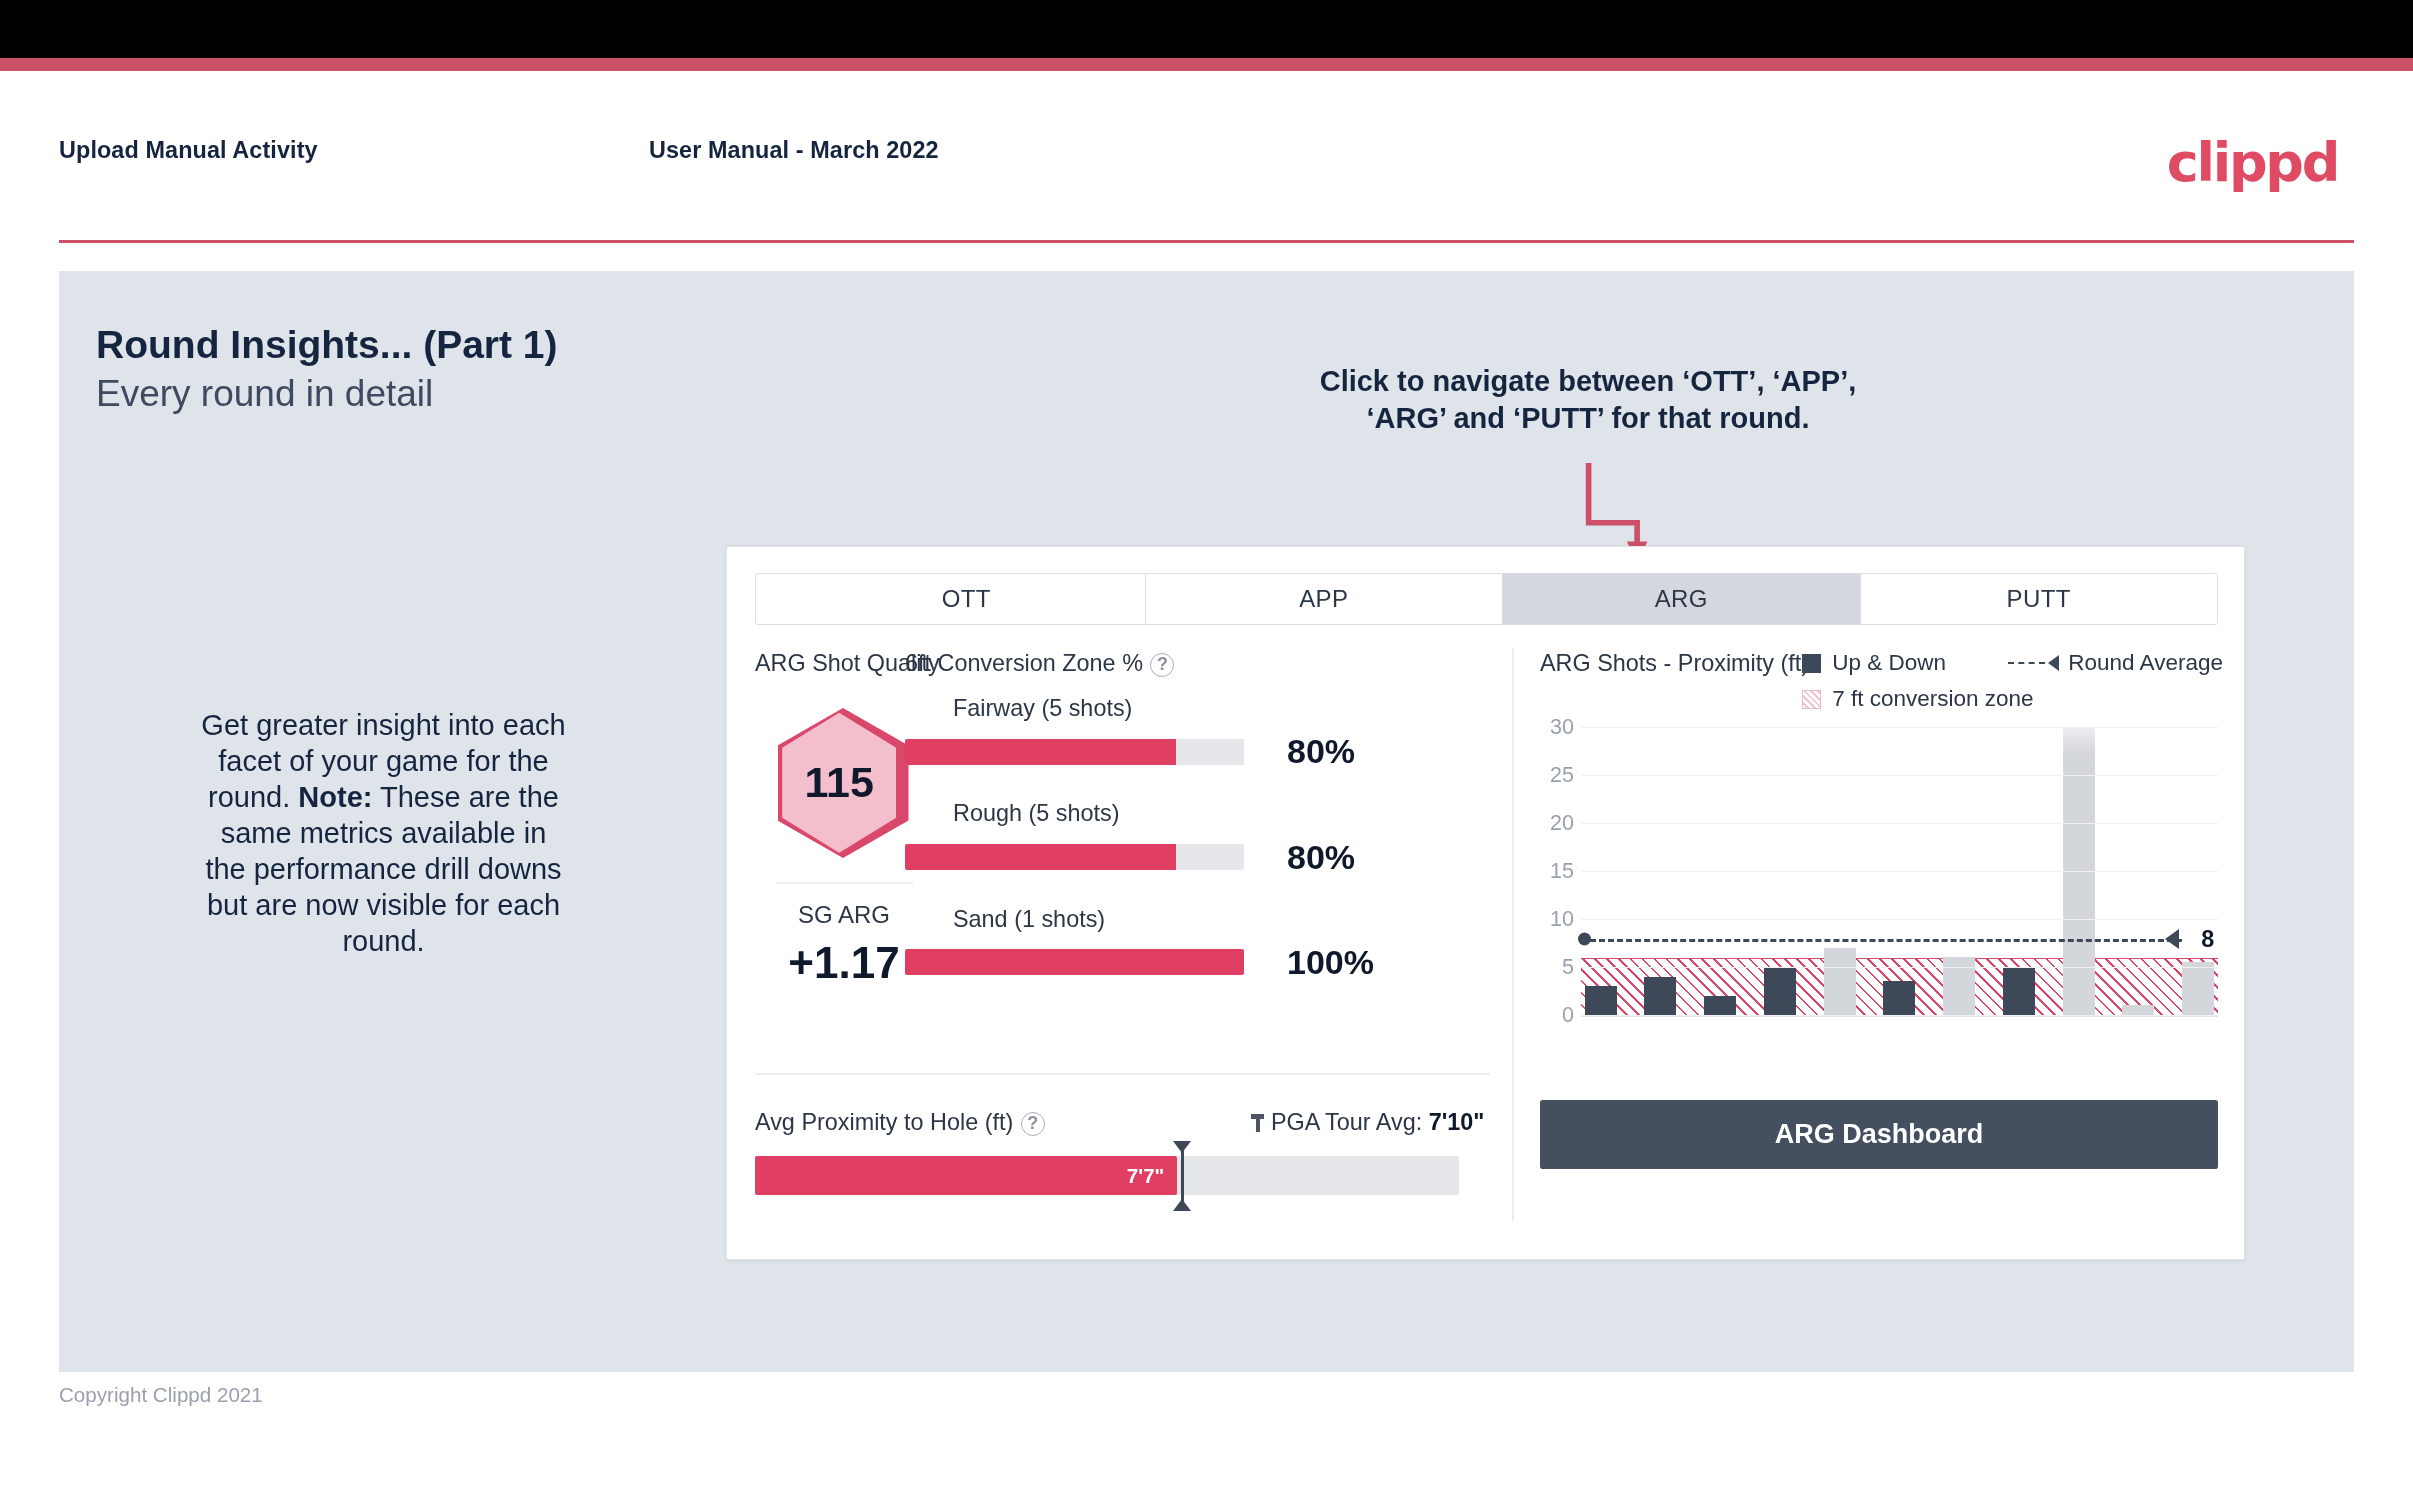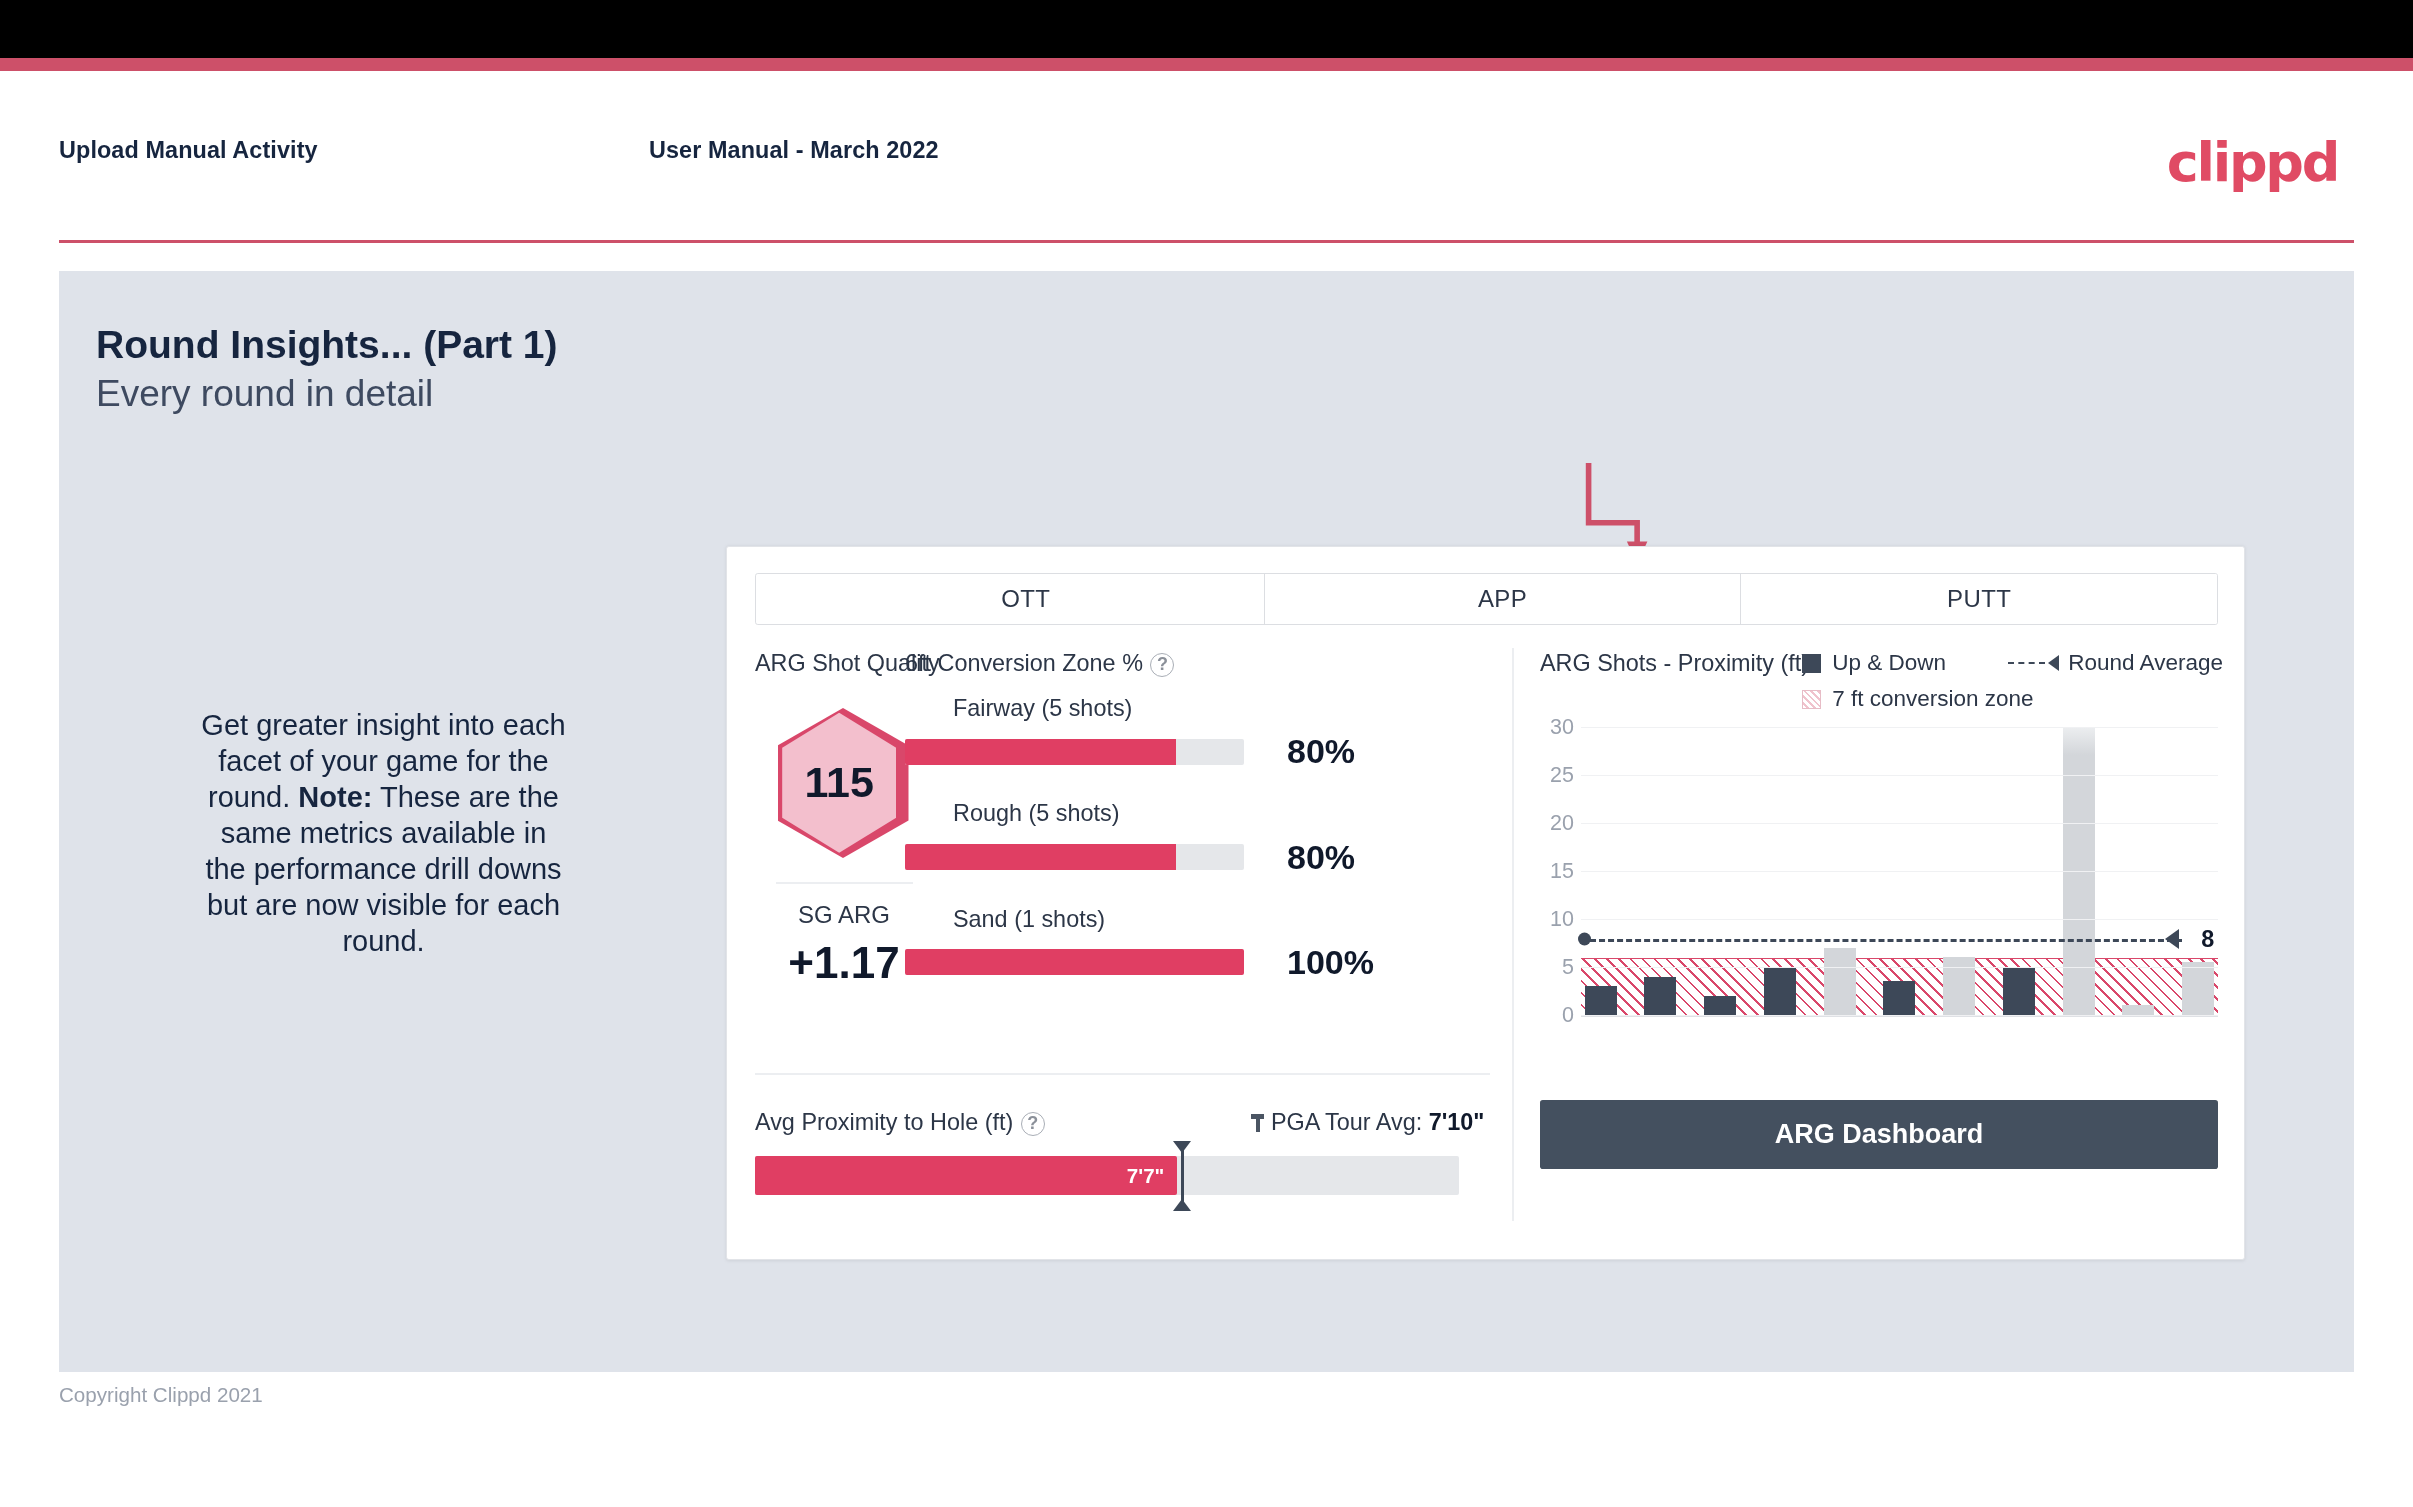--- a/index.html
+++ b/index.html
@@ -167,33 +167,38 @@
   <div class="hdr-rule"></div>
 
   <div class="slide"></div>
   <div class="slide-title">Round Insights... (Part 1)</div>
   <div class="slide-sub">Every round in detail</div>
 
   <div class="left-note">
     <span>Get greater insight into each facet of your game for the round. </span><b>Note:</b><span> These are the same metrics available in the performance drill downs but are now visible for each round.</span>
   </div>
 
+  <div class="callout">
+    <div>Click to navigate between ‘OTT’, ‘APP’,</div>
+    <div>‘ARG’ and ‘PUTT’ for that round.</div>
+  </div>
 
   <svg class="arrow-svg" width="112" height="108" viewBox="0 0 120 115">
     <path d="M6,4 L6,68 L58,68 L58,92" fill="none" stroke="#cd5069" stroke-width="6"></path>
     <path d="M58,112 L47,88 L69,88 Z" fill="#cd5069"></path>
   </svg>
 
   <div class="footer">Copyright Clippd 2021</div>
 
   <div class="card">
 
     <div class="tabs">
       <div class="tab">OTT</div>
       <div class="tab">APP</div>
+      <div class="tab active">ARG</div>
       <div class="tab">PUTT</div>
     </div>
 
     <div class="lpanel">
 
       <div class="sec-label" id="arg-shot-quality-label">ARG Shot Quality</div>
 
       <div class="sec-label" id="conv-zone-label">
         <span>6ft Conversion Zone %</span><span class="qmark">?</span>
       </div>

